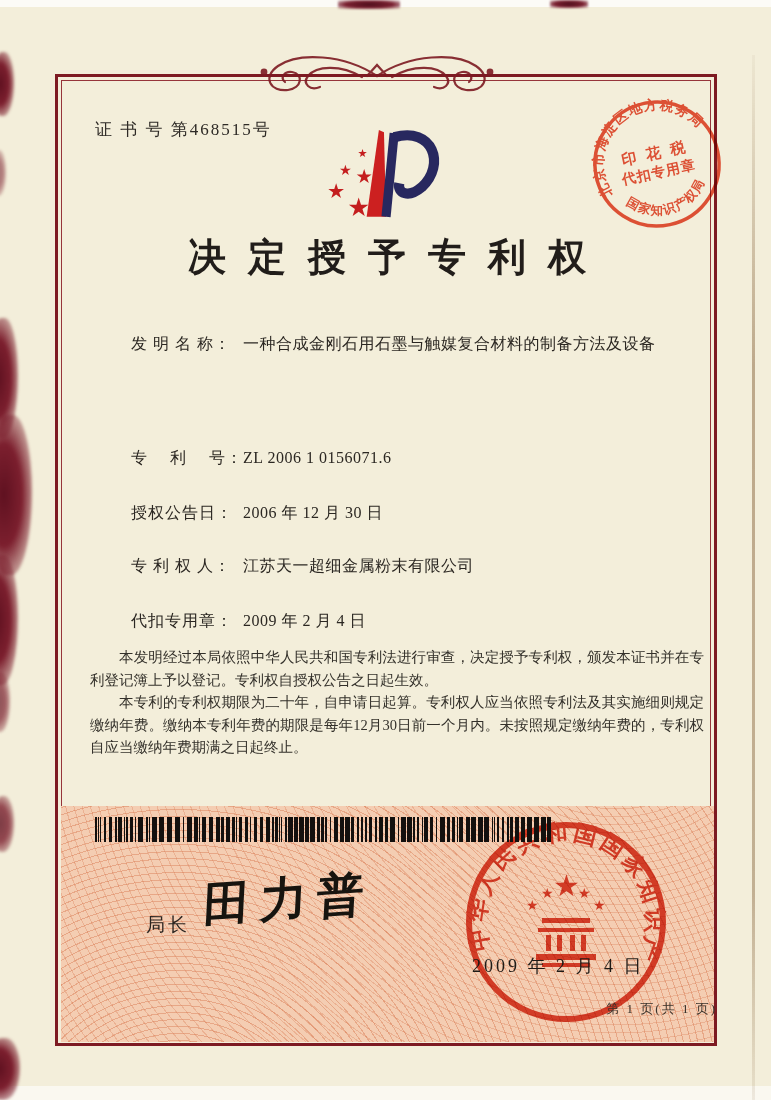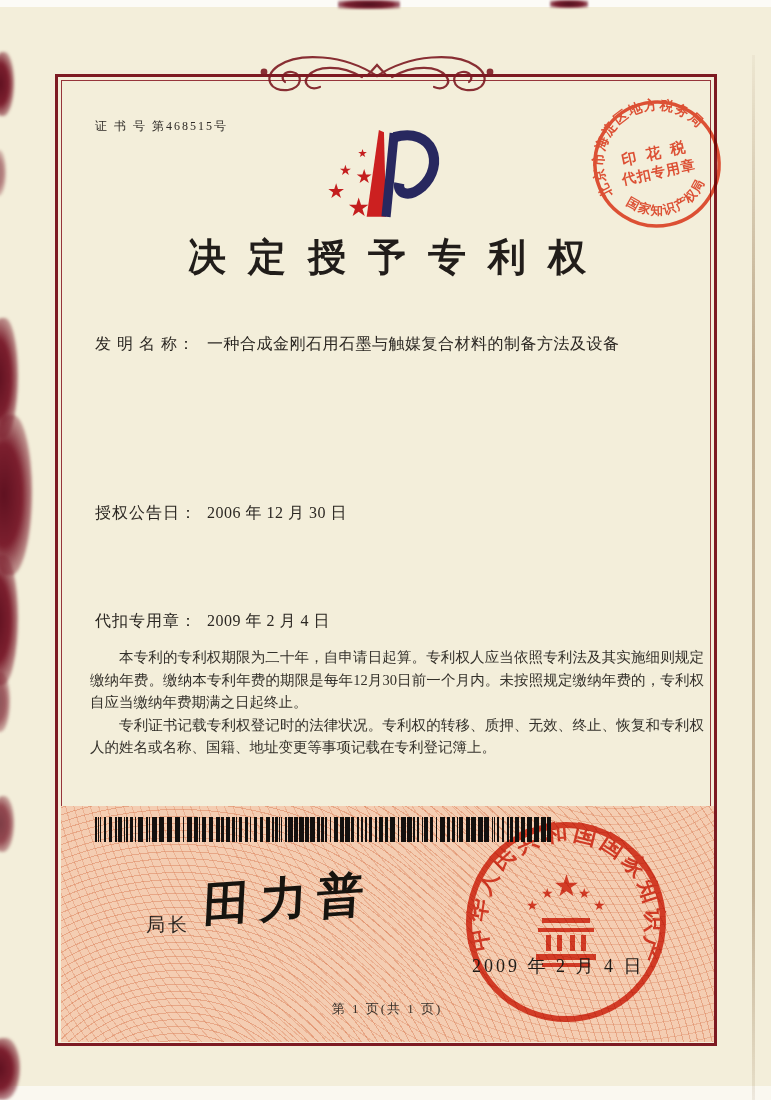--- a/index.html
+++ b/index.html
@@ -18,27 +18,27 @@
   .blotch{position:absolute;background:radial-gradient(ellipse at 30% 50%,#5f1120 0%,#7c1f2e 45%,rgba(124,31,46,0) 95%);
       filter:blur(1.5px);border-radius:45% 55% 60% 40%;}
 
   
   .frame{position:absolute;left:55px;top:74px;width:662px;height:972px;
       border:3px solid #7d1a22;box-sizing:border-box;}
   .frame-inner{position:absolute;left:3px;top:3px;right:3px;bottom:3px;border:1px solid #96343a;}
   .flourish{position:absolute;left:212px;top:50px;width:330px;height:50px;}
 
   
-  .cert-no{position:absolute;left:95px;top:118px;font-size:12px;letter-spacing:2px;color:#2e2a26;font-family:Liberation Serif, serif;}
+  .cert-no{position:absolute;left:95px;top:118px;font-size:17px;letter-spacing:2px;color:#2e2a26;font-family:Liberation Serif, serif;}
   .logo{position:absolute;left:316px;top:124px;width:138px;height:104px;}
   .title{position:absolute;left:57px;top:232px;width:660px;margin:0;text-align:center;
       font-size:38px;font-weight:700;color:#211d1a;letter-spacing:22px;text-indent:22px;}
 
   .field{position:absolute;left:95px;width:590px;font-size:16px;color:#2b2722;white-space:nowrap;}
-  .field .lbl{display:inline-block;min-width:112px;letter-spacing:1px;}
+  .field .lbl{display:inline-block;min-width:112px;letter-spacing:1px;margin-left:36px;}
   .field .val{letter-spacing:.5px;}
 
   .paras{position:absolute;left:90px;top:646px;width:614px;font-size:14.5px;line-height:22.6px;
       color:#33302a;text-align:justify;}
   .paras p{margin:0;text-indent:2em;}
 
   
   .band{position:absolute;left:61px;top:806px;width:653px;height:236px;
       background-color:#f4cdb2;
       background-image:
@@ -53,21 +53,21 @@
   .signature{position:absolute;left:203px;top:868px;font-size:47px;font-weight:700;color:#17140f;
       letter-spacing:10px;transform:rotate(-4deg) skewX(-7deg);z-index:3;white-space:nowrap;}
 
   .seal{position:absolute;left:454px;top:810px;width:224px;height:224px;z-index:2;
       mix-blend-mode:multiply;opacity:.92;}
   .seal-date{position:absolute;left:472px;top:954px;font-size:18px;letter-spacing:3px;color:#1e1a16;z-index:3;white-space:nowrap;}
 
   .tax-stamp{position:absolute;left:577px;top:84px;width:160px;height:160px;
       mix-blend-mode:multiply;opacity:.93;}
 
-  .footer{position:absolute;left:57px;top:1000px;width:660px;text-align:center;font-size:13px;
+  .footer{position:absolute;left:57px;top:1000px;width:660px;text-align:right;font-size:13px;
       letter-spacing:2px;color:#3a332c;z-index:3;}
 </style>
 </head>
 <body>
 
 <div class="sheet">
 
   <div class="edge-top"></div>
   <div class="edge-bottom"></div>
   <div class="crease-right"></div>
@@ -113,30 +113,36 @@
       <path d="M74,9 L66,91" stroke-width="9"></path>
       <path d="M74,13 C112,2 125,40 101,62 C88,73 77,68 79,58" stroke-width="10"></path>
     </g>
   </svg>
 
   <h1 class="title">决定授予专利权</h1>
 
   <div class="field" style="top:334px;">
     <span class="lbl">发 明 名 称：</span><span class="val">一种合成金刚石用石墨与触媒复合材料的制备方法及设备</span>
   </div>
+  <div class="field" style="top:448px;">
+    <span class="lbl">专　 利　 号：</span><span class="val">ZL 2006 1 0156071.6</span>
+  </div>
   <div class="field" style="top:503px;">
     <span class="lbl">授权公告日：</span><span class="val">2006 年 12 月 30 日</span>
+  </div>
+  <div class="field" style="top:556px;">
+    <span class="lbl">专 利 权 人：</span><span class="val">江苏天一超细金属粉末有限公司</span>
   </div>
   <div class="field" style="top:611px;">
     <span class="lbl">代扣专用章：</span><span class="val">2009 年 2 月 4 日</span>
   </div>
 
   <div class="paras">
+    <p>本发明经过本局依照中华人民共和国专利法进行审查，决定授予专利权，颁发本证书并在专利登记簿上予以登记。专利权自授权公告之日起生效。</p>
     <p>本专利的专利权期限为二十年，自申请日起算。专利权人应当依照专利法及其实施细则规定缴纳年费。缴纳本专利年费的期限是每年12月30日前一个月内。未按照规定缴纳年费的，专利权自应当缴纳年费期满之日起终止。</p>
-    <p>专利证书记载专利权登记时的法律状况。专利权的转移、质押、无效、终止、恢复和专利权人的姓名或名称、国籍、地址变更等事项记载在专利登记簿上。</p>
   </div>
 
   <div class="band"></div>
 
   <div class="barcode"><i style="width: 2px; margin-right: 1px;"></i><i style="width: 1px; margin-right: 1px;"></i><i style="width: 1px; margin-right: 3px;"></i><i style="width: 2px; margin-right: 3px;"></i><i style="width: 3px; margin-right: 3px;"></i><i style="width: 2px; margin-right: 1px;"></i><i style="width: 4px; margin-right: 2px;"></i><i style="width: 1px; margin-right: 1px;"></i><i style="width: 2px; margin-right: 2px;"></i><i style="width: 3px; margin-right: 2px;"></i><i style="width: 1px; margin-right: 2px;"></i><i style="width: 5px; margin-right: 3px;"></i><i style="width: 2px; margin-right: 1px;"></i><i style="width: 1px; margin-right: 2px;"></i><i style="width: 5px; margin-right: 2px;"></i><i style="width: 5px; margin-right: 3px;"></i><i style="width: 5px; margin-right: 3px;"></i><i style="width: 5px; margin-right: 3px;"></i><i style="width: 1px; margin-right: 3px;"></i><i style="width: 5px; margin-right: 2px;"></i><i style="width: 4px; margin-right: 1px;"></i><i style="width: 1px; margin-right: 2px;"></i><i style="width: 4px; margin-right: 3px;"></i><i style="width: 4px; margin-right: 3px;"></i><i style="width: 4px; margin-right: 1px;"></i><i style="width: 3px; margin-right: 2px;"></i><i style="width: 4px; margin-right: 2px;"></i><i style="width: 3px; margin-right: 1px;"></i><i style="width: 1px; margin-right: 2px;"></i><i style="width: 3px; margin-right: 3px;"></i><i style="width: 3px; margin-right: 2px;"></i><i style="width: 1px; margin-right: 3px;"></i><i style="width: 3px; margin-right: 3px;"></i><i style="width: 3px; margin-right: 3px;"></i><i style="width: 4px; margin-right: 2px;"></i><i style="width: 2px; margin-right: 1px;"></i><i style="width: 3px; margin-right: 1px;"></i><i style="width: 1px; margin-right: 1px;"></i><i style="width: 1px; margin-right: 3px;"></i><i style="width: 2px; margin-right: 1px;"></i><i style="width: 5px; margin-right: 1px;"></i><i style="width: 4px; margin-right: 1px;"></i><i style="width: 5px; margin-right: 1px;"></i><i style="width: 4px; margin-right: 1px;"></i><i style="width: 5px; margin-right: 2px;"></i><i style="width: 3px; margin-right: 1px;"></i><i style="width: 3px; margin-right: 1px;"></i><i style="width: 2px; margin-right: 3px;"></i><i style="width: 1px; margin-right: 3px;"></i><i style="width: 4px; margin-right: 2px;"></i><i style="width: 4px; margin-right: 1px;"></i><i style="width: 5px; margin-right: 1px;"></i><i style="width: 3px; margin-right: 3px;"></i><i style="width: 2px; margin-right: 2px;"></i><i style="width: 2px; margin-right: 2px;"></i><i style="width: 2px; margin-right: 2px;"></i><i style="width: 3px; margin-right: 3px;"></i><i style="width: 2px; margin-right: 2px;"></i><i style="width: 4px; margin-right: 2px;"></i><i style="width: 3px; margin-right: 2px;"></i><i style="width: 5px; margin-right: 3px;"></i><i style="width: 1px; margin-right: 2px;"></i><i style="width: 5px; margin-right: 1px;"></i><i style="width: 5px; margin-right: 1px;"></i><i style="width: 2px; margin-right: 2px;"></i><i style="width: 2px; margin-right: 3px;"></i><i style="width: 1px; margin-right: 1px;"></i><i style="width: 4px; margin-right: 2px;"></i><i style="width: 3px; margin-right: 3px;"></i><i style="width: 1px; margin-right: 3px;"></i><i style="width: 5px; margin-right: 2px;"></i><i style="width: 3px; margin-right: 2px;"></i><i style="width: 3px; margin-right: 2px;"></i><i style="width: 1px; margin-right: 1px;"></i><i style="width: 4px; margin-right: 3px;"></i><i style="width: 4px; margin-right: 1px;"></i><i style="width: 5px; margin-right: 2px;"></i><i style="width: 5px; margin-right: 1px;"></i><i style="width: 5px; margin-right: 3px;"></i><i style="width: 1px; margin-right: 1px;"></i><i style="width: 1px; margin-right: 2px;"></i><i style="width: 2px; margin-right: 3px;"></i><i style="width: 2px; margin-right: 3px;"></i><i style="width: 2px; margin-right: 1px;"></i><i style="width: 3px; margin-right: 2px;"></i><i style="width: 4px; margin-right: 2px;"></i><i style="width: 4px; margin-right: 2px;"></i><i style="width: 5px; margin-right: 2px;"></i><i style="width: 5px; margin-right: 2px;"></i><i style="width: 5px; margin-right: 1px;"></i><i style="width: 4px; margin-right: 1px;"></i></div>
 
   <div class="director">局长</div>
   <div class="signature">田力普</div>
 
   <svg class="seal" viewBox="0 0 224 224">

